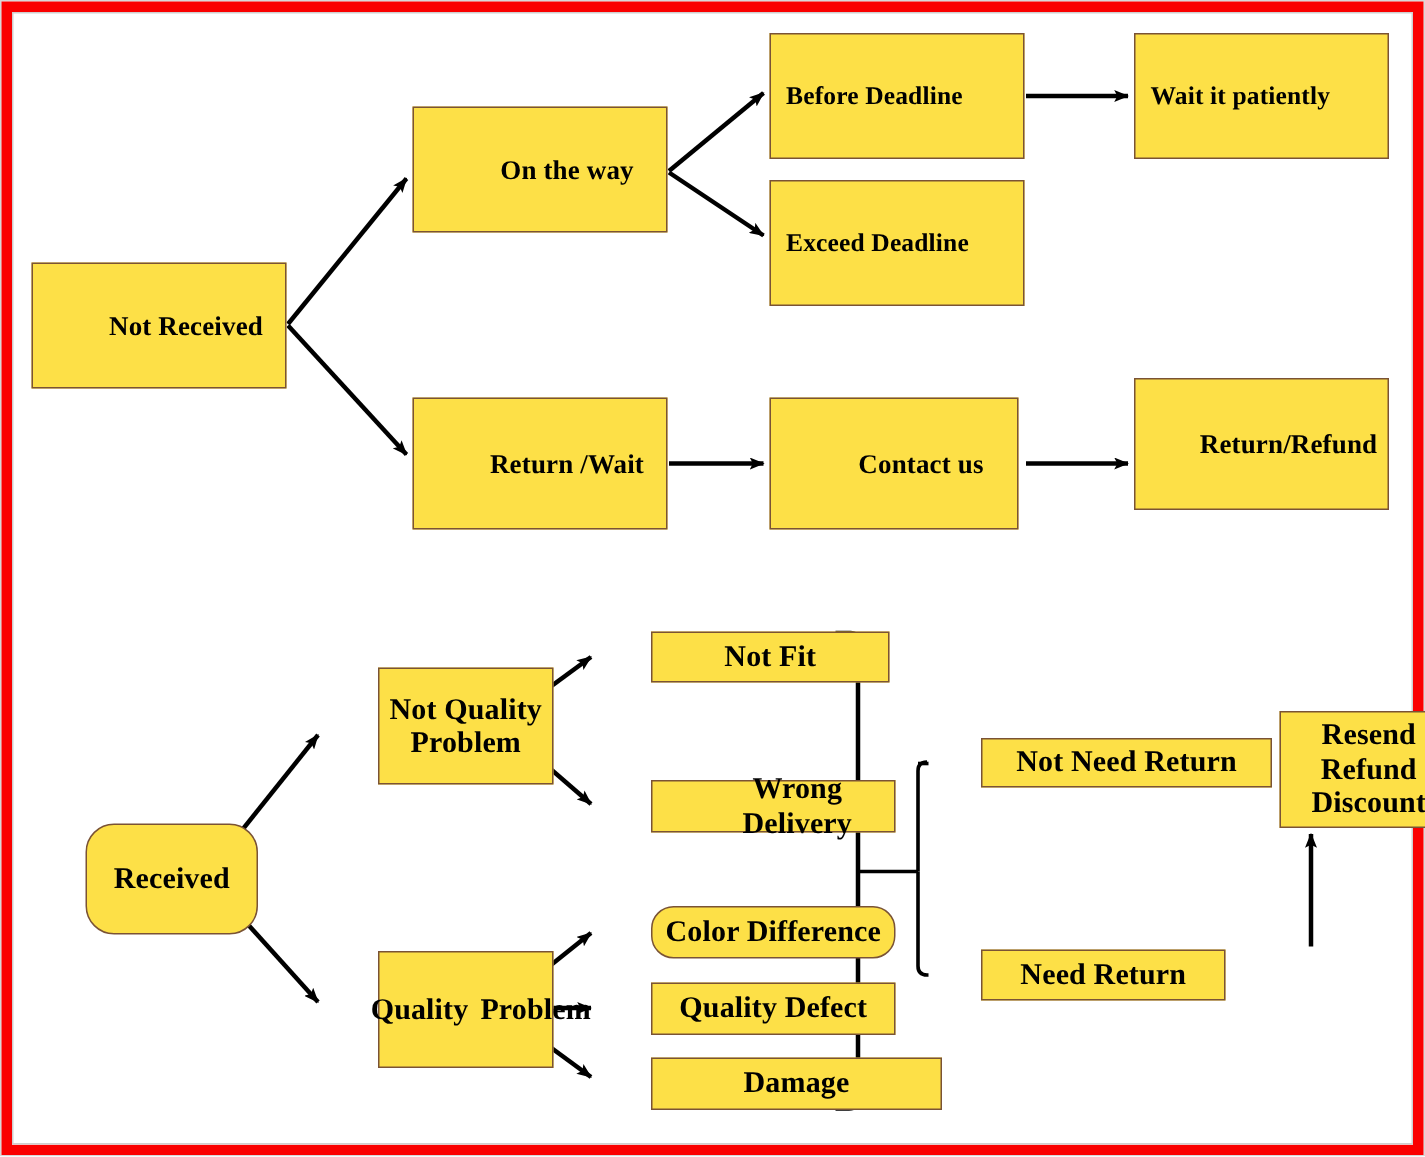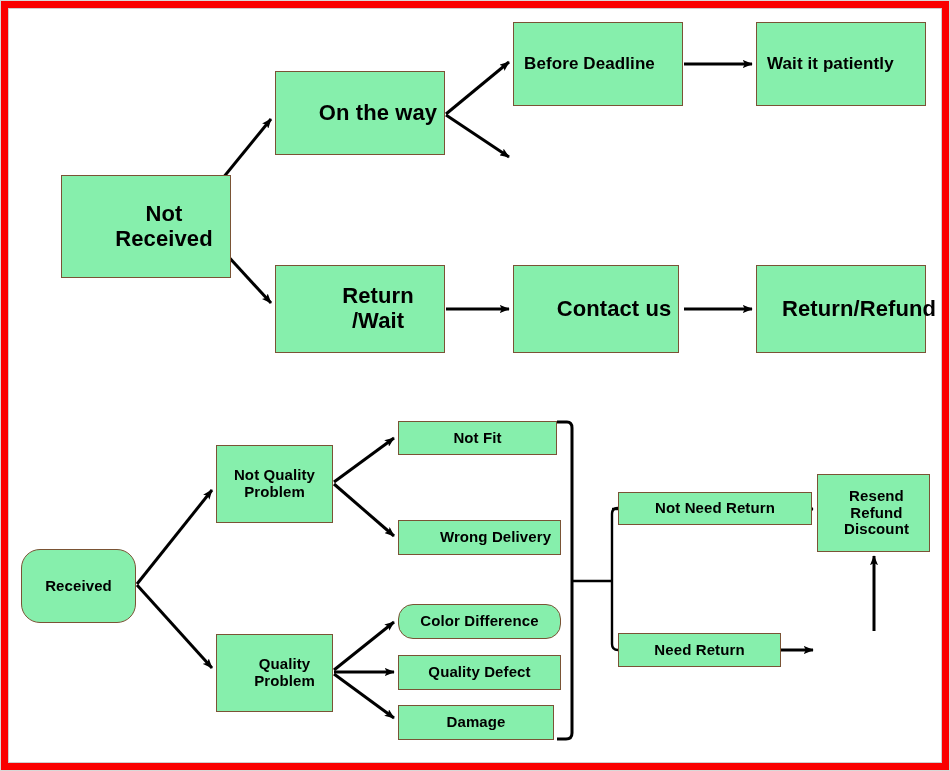--- a/index.html
+++ b/index.html
@@ -43,37 +43,38 @@
   svg#flow {
     position: absolute;
     left: 0; top: 0;
     width: 950px;
     height: 771px;
     pointer-events: none;
   }
   .node {
     position: absolute;
     box-sizing: border-box;
-    background: #86efac;
+    background: #fde047;
     border: 1.5px solid #7a5335;
     display: flex;
     align-items: center;
     justify-content: center;
     text-align: center;
     color: #000000;
     font-weight: bold;
     line-height: 1.12;
     letter-spacing: 0.1px;
     cursor: default;
     user-select: none;
+    font-family: Liberation Serif, serif;
   }
   .node span { display: block; padding: 0 4px; }
-  .f18 { font-size: 22px; padding-left: 36px; }
+  .f18 { font-size: 18px; padding-left: 36px; }
   .f17 { font-size: 17px; }
-  .f16 { font-size: 15px; }
+  .f16 { font-size: 20px; margin-left: 36px; }
   .left-align { justify-content: flex-start; }
   .left-align span { padding-left: 10px; text-align: left; }
 </style>
 </head>
 <body>
 
 <div id="page">
 
   <div id="frame-outer"></div>
   <div id="frame-red"></div>
@@ -124,80 +125,83 @@
       <path d="M612,581 L612,644 Q612,650 618,650 L619,650" stroke-width="2.4"></path>
 
       <line x1="781" y1="509" x2="813" y2="509" marker-end="url(#ah)"></line>
 
       <line x1="781" y1="650" x2="813" y2="650" marker-end="url(#ah)"></line>
 
       <line x1="874" y1="631" x2="874" y2="556" marker-end="url(#ah)"></line>
     </g>
   </svg>
 
-  <div class="node f18" style="left:21px;top:175px;width:170px;height:103px;margin-left:40px;">
+  <div class="node f18" style="left:21px;top:175px;width:170px;height:84px;">
     <span>Not Received</span>
   </div>
 
   <div class="node f18" style="left:275px;top:71px;width:170px;height:84px;">
     <span>On the way</span>
   </div>
 
   <div class="node f17 left-align" style="left:513px;top:22px;width:170px;height:84px;">
     <span>Before Deadline</span>
   </div>
 
+  <div class="node f17 left-align" style="left:513px;top:120px;width:170px;height:84px;">
+    <span>Exceed Deadline</span>
+  </div>
 
   <div class="node f17 left-align" style="left:756px;top:22px;width:170px;height:84px;">
     <span>Wait it patiently</span>
   </div>
 
   <div class="node f18" style="left:275px;top:265px;width:170px;height:88px;">
     <span>Return /Wait</span>
   </div>
 
   <div class="node f18" style="left:513px;top:265px;width:166px;height:88px;">
     <span>Contact us</span>
   </div>
 
-  <div class="node f18" style="left:756px;top:265px;width:170px;height:88px;">
+  <div class="node f18" style="left:756px;top:252px;width:170px;height:88px;">
     <span>Return/Refund</span>
   </div>
 
   <div class="node f16" style="left:21px;top:549px;width:115px;height:74px;border-radius:19px;">
     <span>Received</span>
   </div>
 
   <div class="node f16" style="left:216px;top:445px;width:117px;height:78px;flex-direction:column;">
     <span>Not Quality</span>
     <span>Problem</span>
   </div>
 
-  <div class="node f16" style="left:216px;top:634px;width:117px;height:78px;flex-direction:column;padding-left:20px;">
+  <div class="node f16" style="left:216px;top:634px;width:117px;height:78px;padding-left:20px;">
     <span>Quality</span>
     <span>Problem</span>
   </div>
 
   <div class="node f16" style="left:398px;top:421px;width:159px;height:34px;">
     <span>Not Fit</span>
   </div>
 
   <div class="node f16" style="left:398px;top:520px;width:163px;height:35px;padding-left:32px;">
     <span>Wrong Delivery</span>
   </div>
 
   <div class="node f16" style="left:398px;top:604px;width:163px;height:35px;border-radius:15px;">
     <span>Color Difference</span>
   </div>
 
   <div class="node f16" style="left:398px;top:655px;width:163px;height:35px;">
     <span>Quality Defect</span>
   </div>
 
-  <div class="node f16" style="left:398px;top:705px;width:156px;height:35px;">
+  <div class="node f16" style="left:398px;top:705px;width:194px;height:35px;">
     <span>Damage</span>
   </div>
 
   <div class="node f16" style="left:618px;top:492px;width:194px;height:33px;">
     <span>Not Need Return</span>
   </div>
 
   <div class="node f16" style="left:618px;top:633px;width:163px;height:34px;">
     <span>Need Return</span>
   </div>

